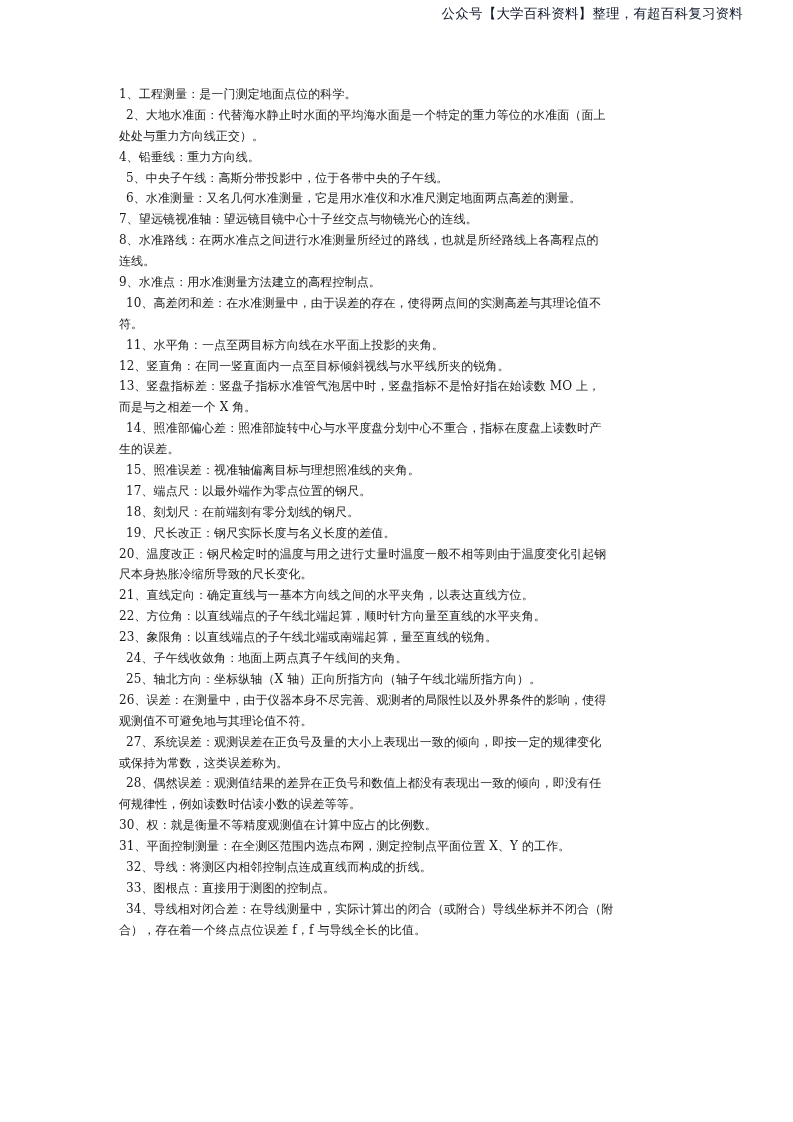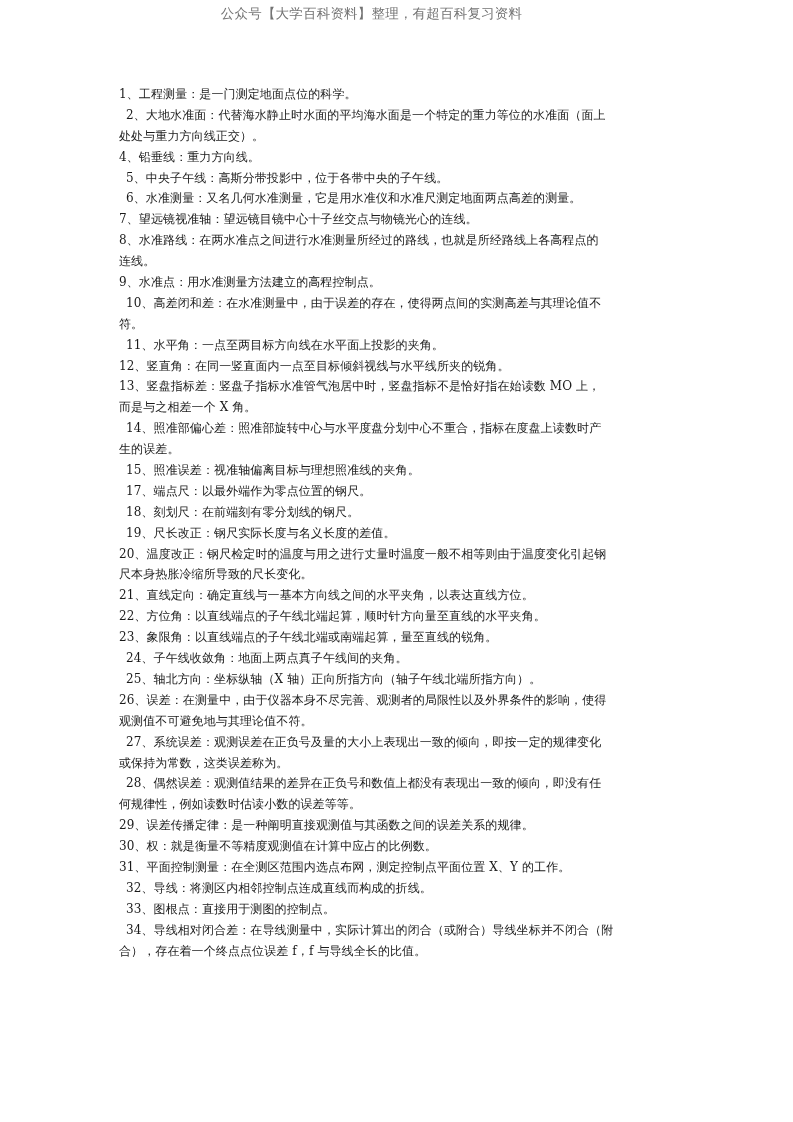--- a/index.html
+++ b/index.html
@@ -1,19 +1,19 @@
 <!DOCTYPE html>
 <html><head>
 <meta charset="utf-8">
 <style>
   html, body { margin: 0; padding: 0; background: #ffffff; }
   body { width: 793px; height: 1122px; position: relative; overflow: hidden;
          font-family: "DejaVu Serif", "Liberation Serif", serif; color: #1a1a1a; }
-  .header { position: absolute; top: 5px; left: 0; width: 743px; text-align: center;
-            font-size: 13.5px; color: #737373; letter-spacing: 0.2px; }
+  .header { position: absolute; top: 5px; left: 0; width: 743px; text-align: right;
+            font-size: 13.5px; color: #0f172a; letter-spacing: 0.2px; }
   .content { position: absolute; top: 84px; left: 119px; width: 570px; }
   .line { font-size: 12px; line-height: 20.9px; height: 20.9px; white-space: nowrap; overflow: visible; letter-spacing: 0.1px; }
   .indent { padding-left: 7px; }
 </style>
 </head>
 <body>
 
 <div class="header">公众号【大学百科资料】整理，有超百科复习资料</div>
 
 <div class="content">
@@ -45,20 +45,19 @@
   <div class="line">22、方位角：以直线端点的子午线北端起算，顺时针方向量至直线的水平夹角。</div>
   <div class="line">23、象限角：以直线端点的子午线北端或南端起算，量至直线的锐角。</div>
   <div class="line indent">24、子午线收敛角：地面上两点真子午线间的夹角。</div>
   <div class="line indent">25、轴北方向：坐标纵轴（X 轴）正向所指方向（轴子午线北端所指方向）。</div>
   <div class="line">26、误差：在测量中，由于仪器本身不尽完善、观测者的局限性以及外界条件的影响，使得</div>
   <div class="line">观测值不可避免地与其理论值不符。</div>
   <div class="line indent">27、系统误差：观测误差在正负号及量的大小上表现出一致的倾向，即按一定的规律变化</div>
   <div class="line">或保持为常数，这类误差称为。</div>
   <div class="line indent">28、偶然误差：观测值结果的差异在正负号和数值上都没有表现出一致的倾向，即没有任</div>
   <div class="line">何规律性，例如读数时估读小数的误差等等。</div>
-  <div class="line">29、误差传播定律：是一种阐明直接观测值与其函数之间的误差关系的规律。</div>
   <div class="line">30、权：就是衡量不等精度观测值在计算中应占的比例数。</div>
   <div class="line">31、平面控制测量：在全测区范围内选点布网，测定控制点平面位置 X、Y 的工作。</div>
   <div class="line indent">32、导线：将测区内相邻控制点连成直线而构成的折线。</div>
   <div class="line indent">33、图根点：直接用于测图的控制点。</div>
   <div class="line indent">34、导线相对闭合差：在导线测量中，实际计算出的闭合（或附合）导线坐标并不闭合（附</div>
   <div class="line">合），存在着一个终点点位误差 f，f 与导线全长的比值。</div>
 </div>
 
 </body></html>

